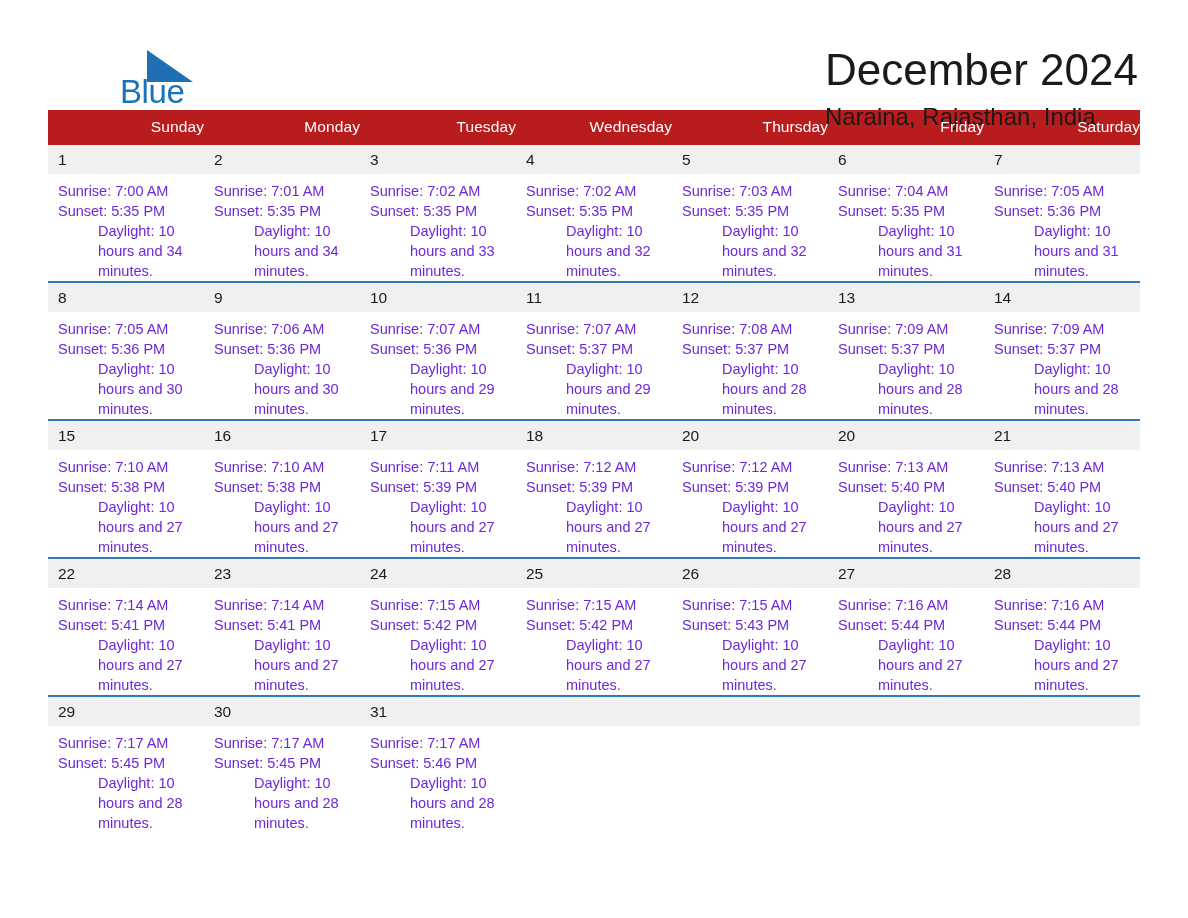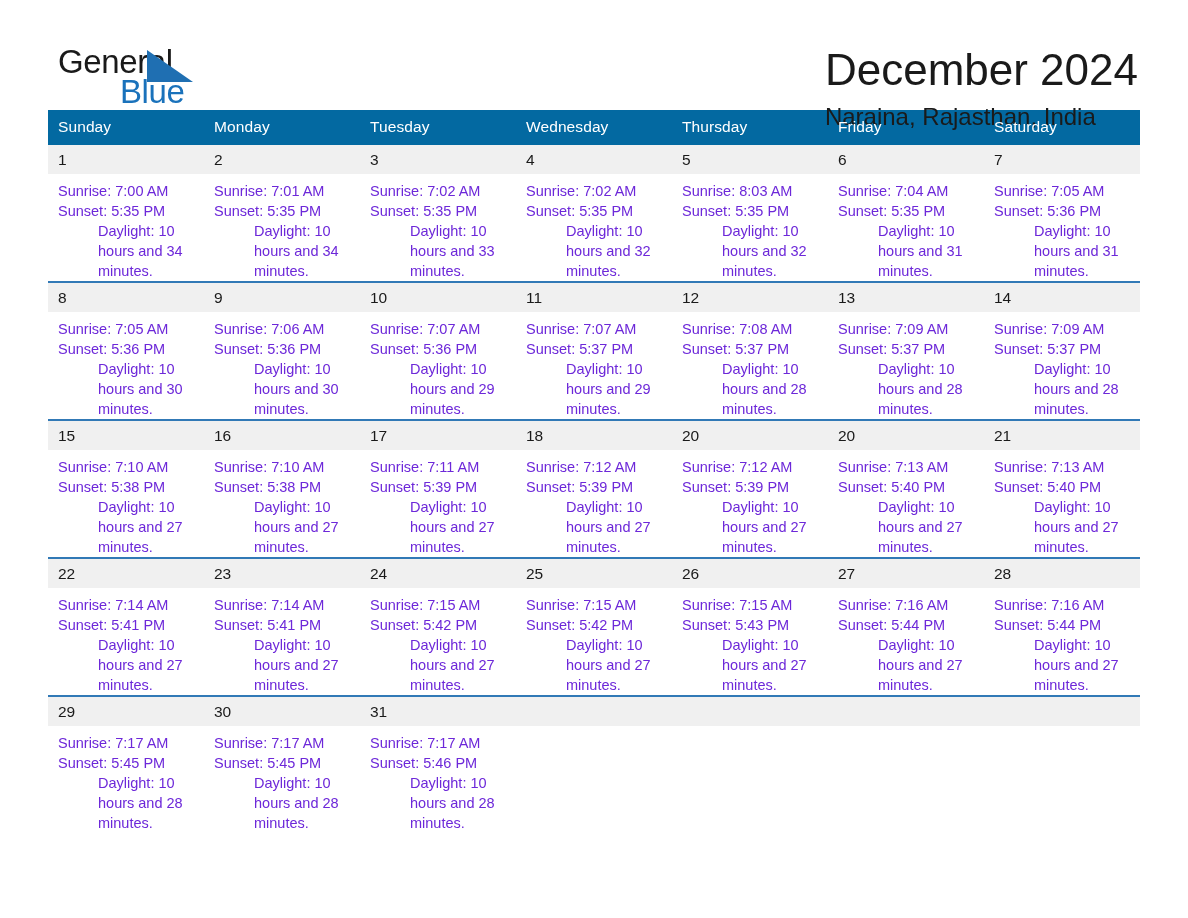--- a/index.html
+++ b/index.html
@@ -83,25 +83,25 @@
 
   
   .calendar {
     width: 1092px;
     border-collapse: collapse;
     table-layout: fixed;
   }
   .calendar col { width: 156px; }
 
   thead th {
-    background: #0369a1;
+    background: #b91c1c;
     color: #ffffff;
     font-size: 15.5px;
     font-weight: normal;
-    text-align: left;
+    text-align: right;
     padding: 8px 0 9px 10px;
     height: 18px;
     letter-spacing: 0.1px;
   }
 
   tbody tr.week {
     height: 134px;
   }
   tbody td {
     vertical-align: top;
@@ -134,21 +134,20 @@
   td.blank .details { visibility: hidden; }
 </style>
 </head>
 <body>
 
 <div class="page">
 
   <div class="header">
 
     <div class="brand">
-      <div class="brand-line1">General</div>
       <div class="brand-tri"></div>
       <div class="brand-line2">Blue</div>
     </div>
 
     <div class="title-block">
       <h1 class="month-title">December 2024</h1>
       <div class="location">Naraina, Rajasthan, India</div>
     </div>
 
   </div>
@@ -205,21 +204,21 @@
           <div class="daynum">4</div>
           <div class="details">
             <div>Sunrise: 7:02 AM</div>
             <div>Sunset: 5:35 PM</div>
             <div class="daylight">Daylight: 10 hours and 32 minutes.</div>
           </div>
         </td>
         <td>
           <div class="daynum">5</div>
           <div class="details">
-            <div>Sunrise: 8:03 AM</div>
+            <div>Sunrise: 7:03 AM</div>
             <div>Sunset: 5:35 PM</div>
             <div class="daylight">Daylight: 10 hours and 32 minutes.</div>
           </div>
         </td>
         <td>
           <div class="daynum">6</div>
           <div class="details">
             <div>Sunrise: 7:04 AM</div>
             <div>Sunset: 5:35 PM</div>
             <div class="daylight">Daylight: 10 hours and 31 minutes.</div>

